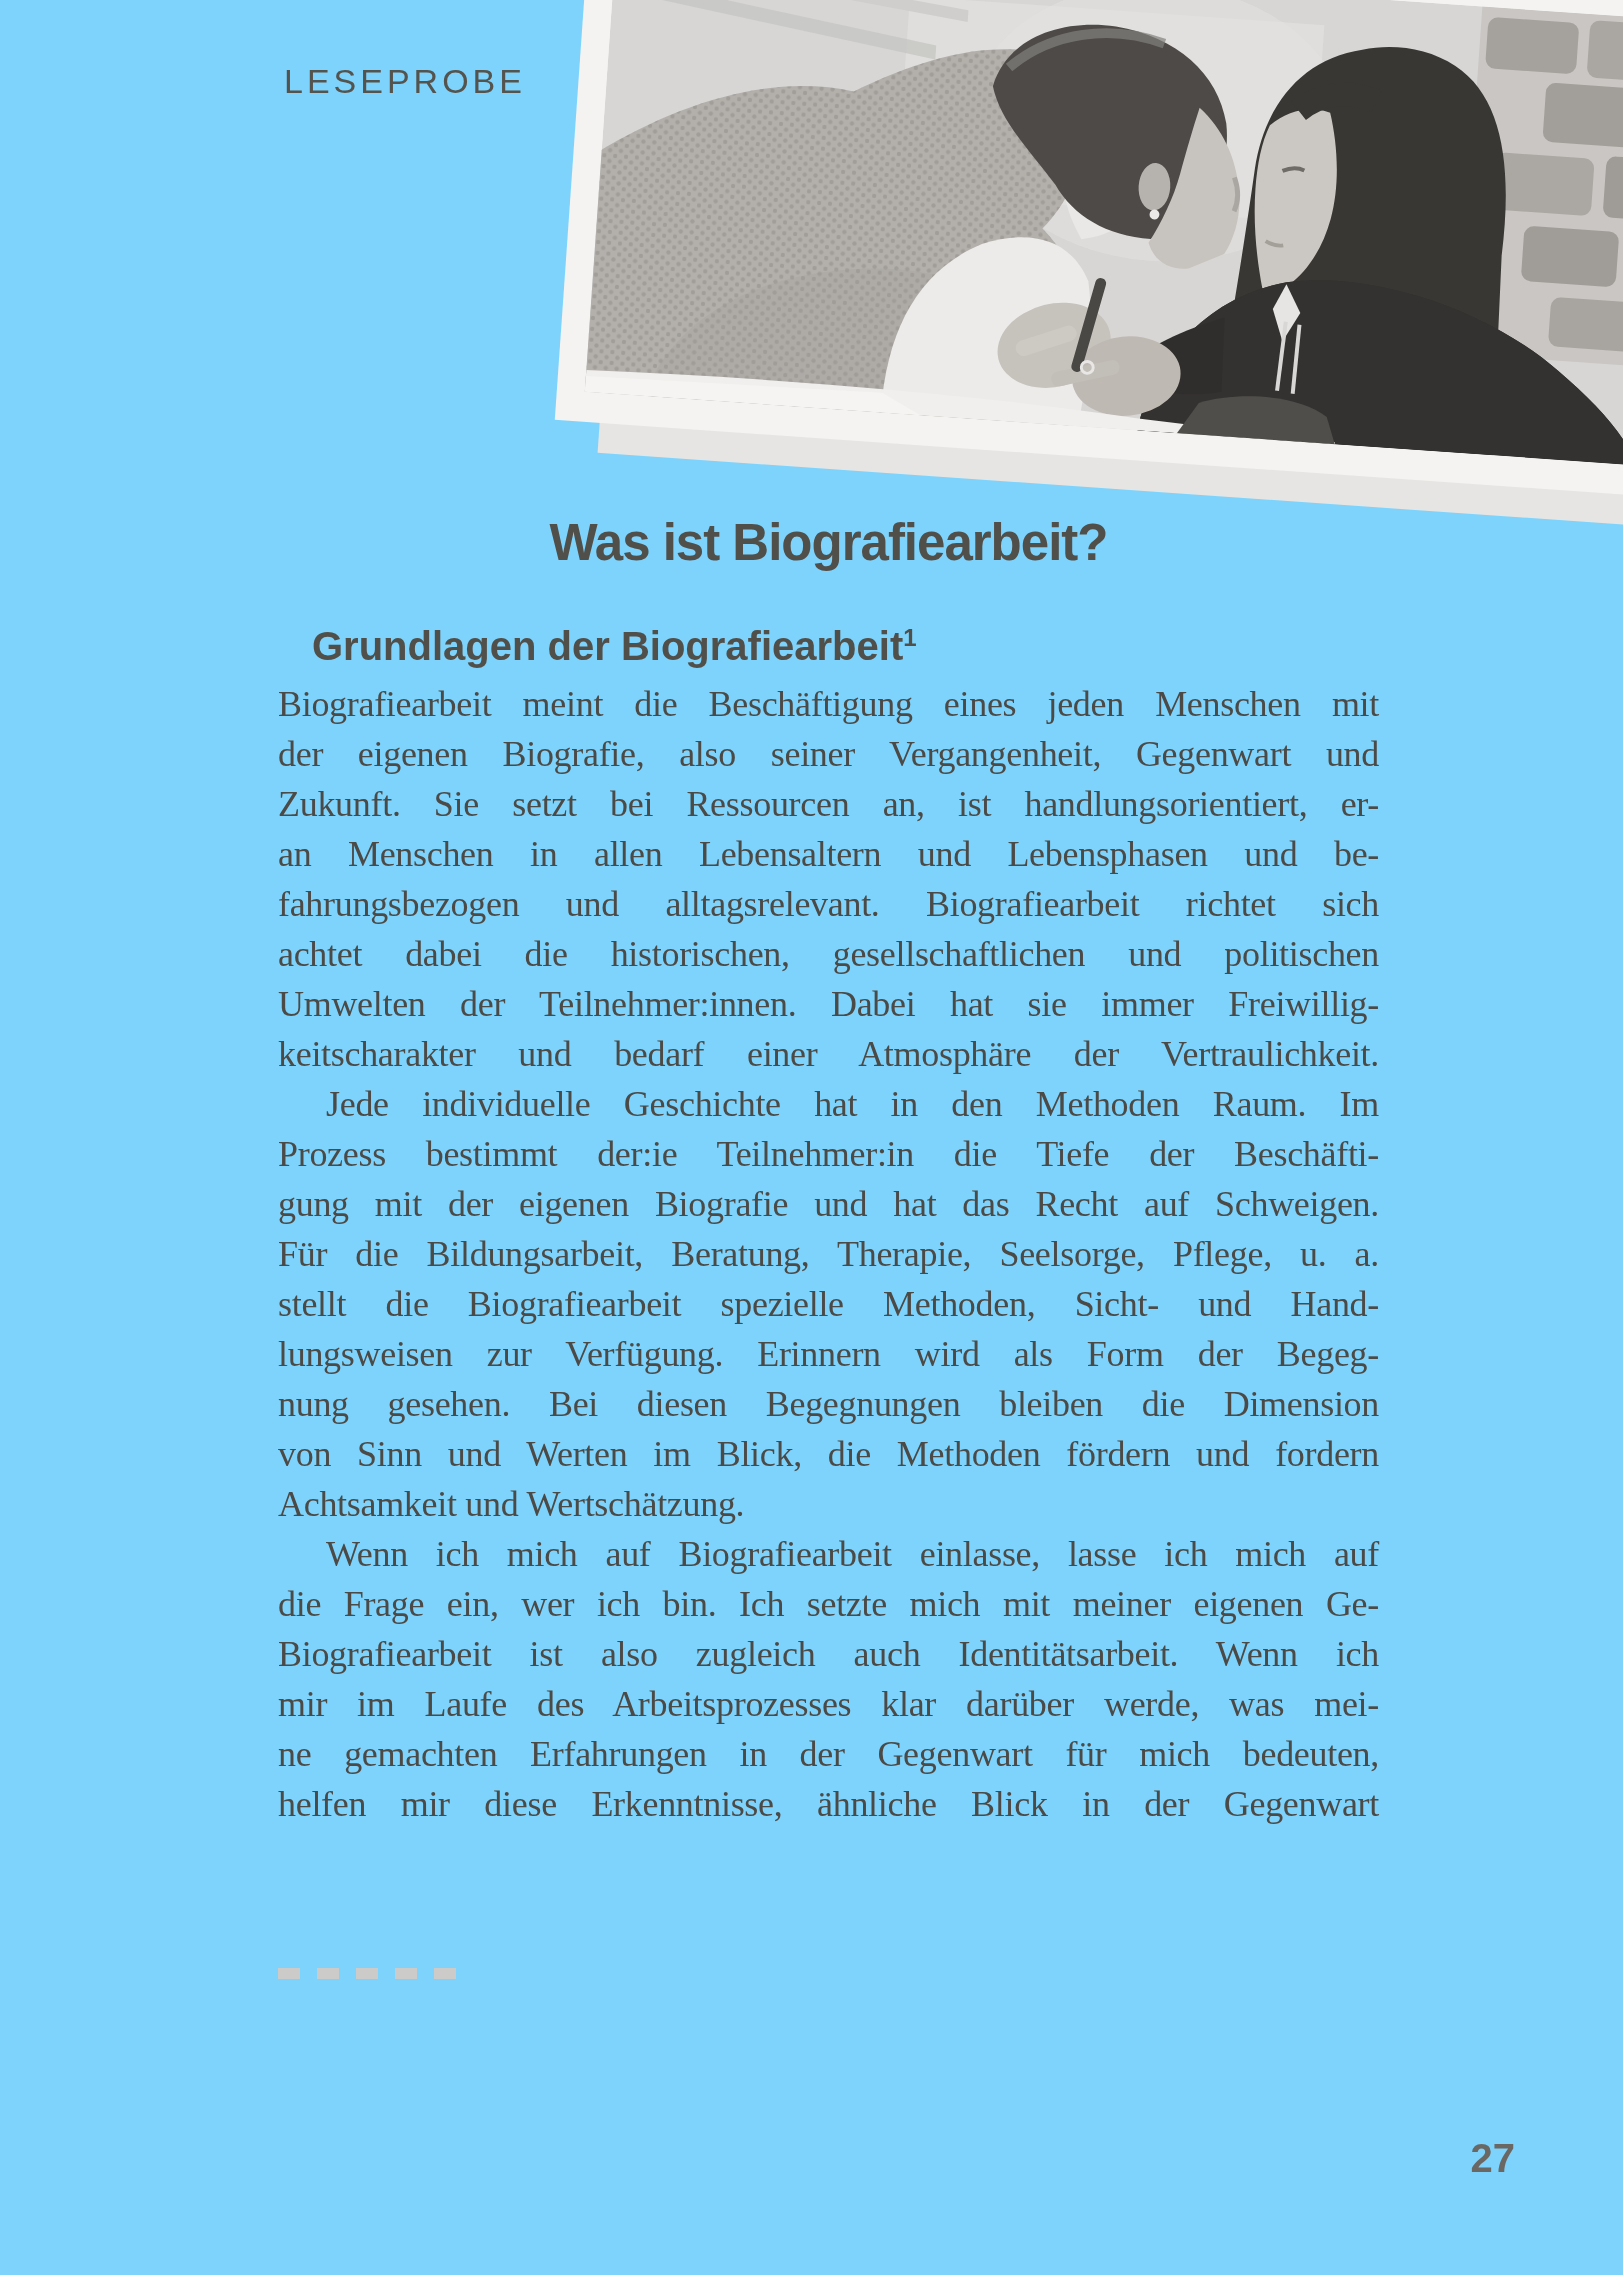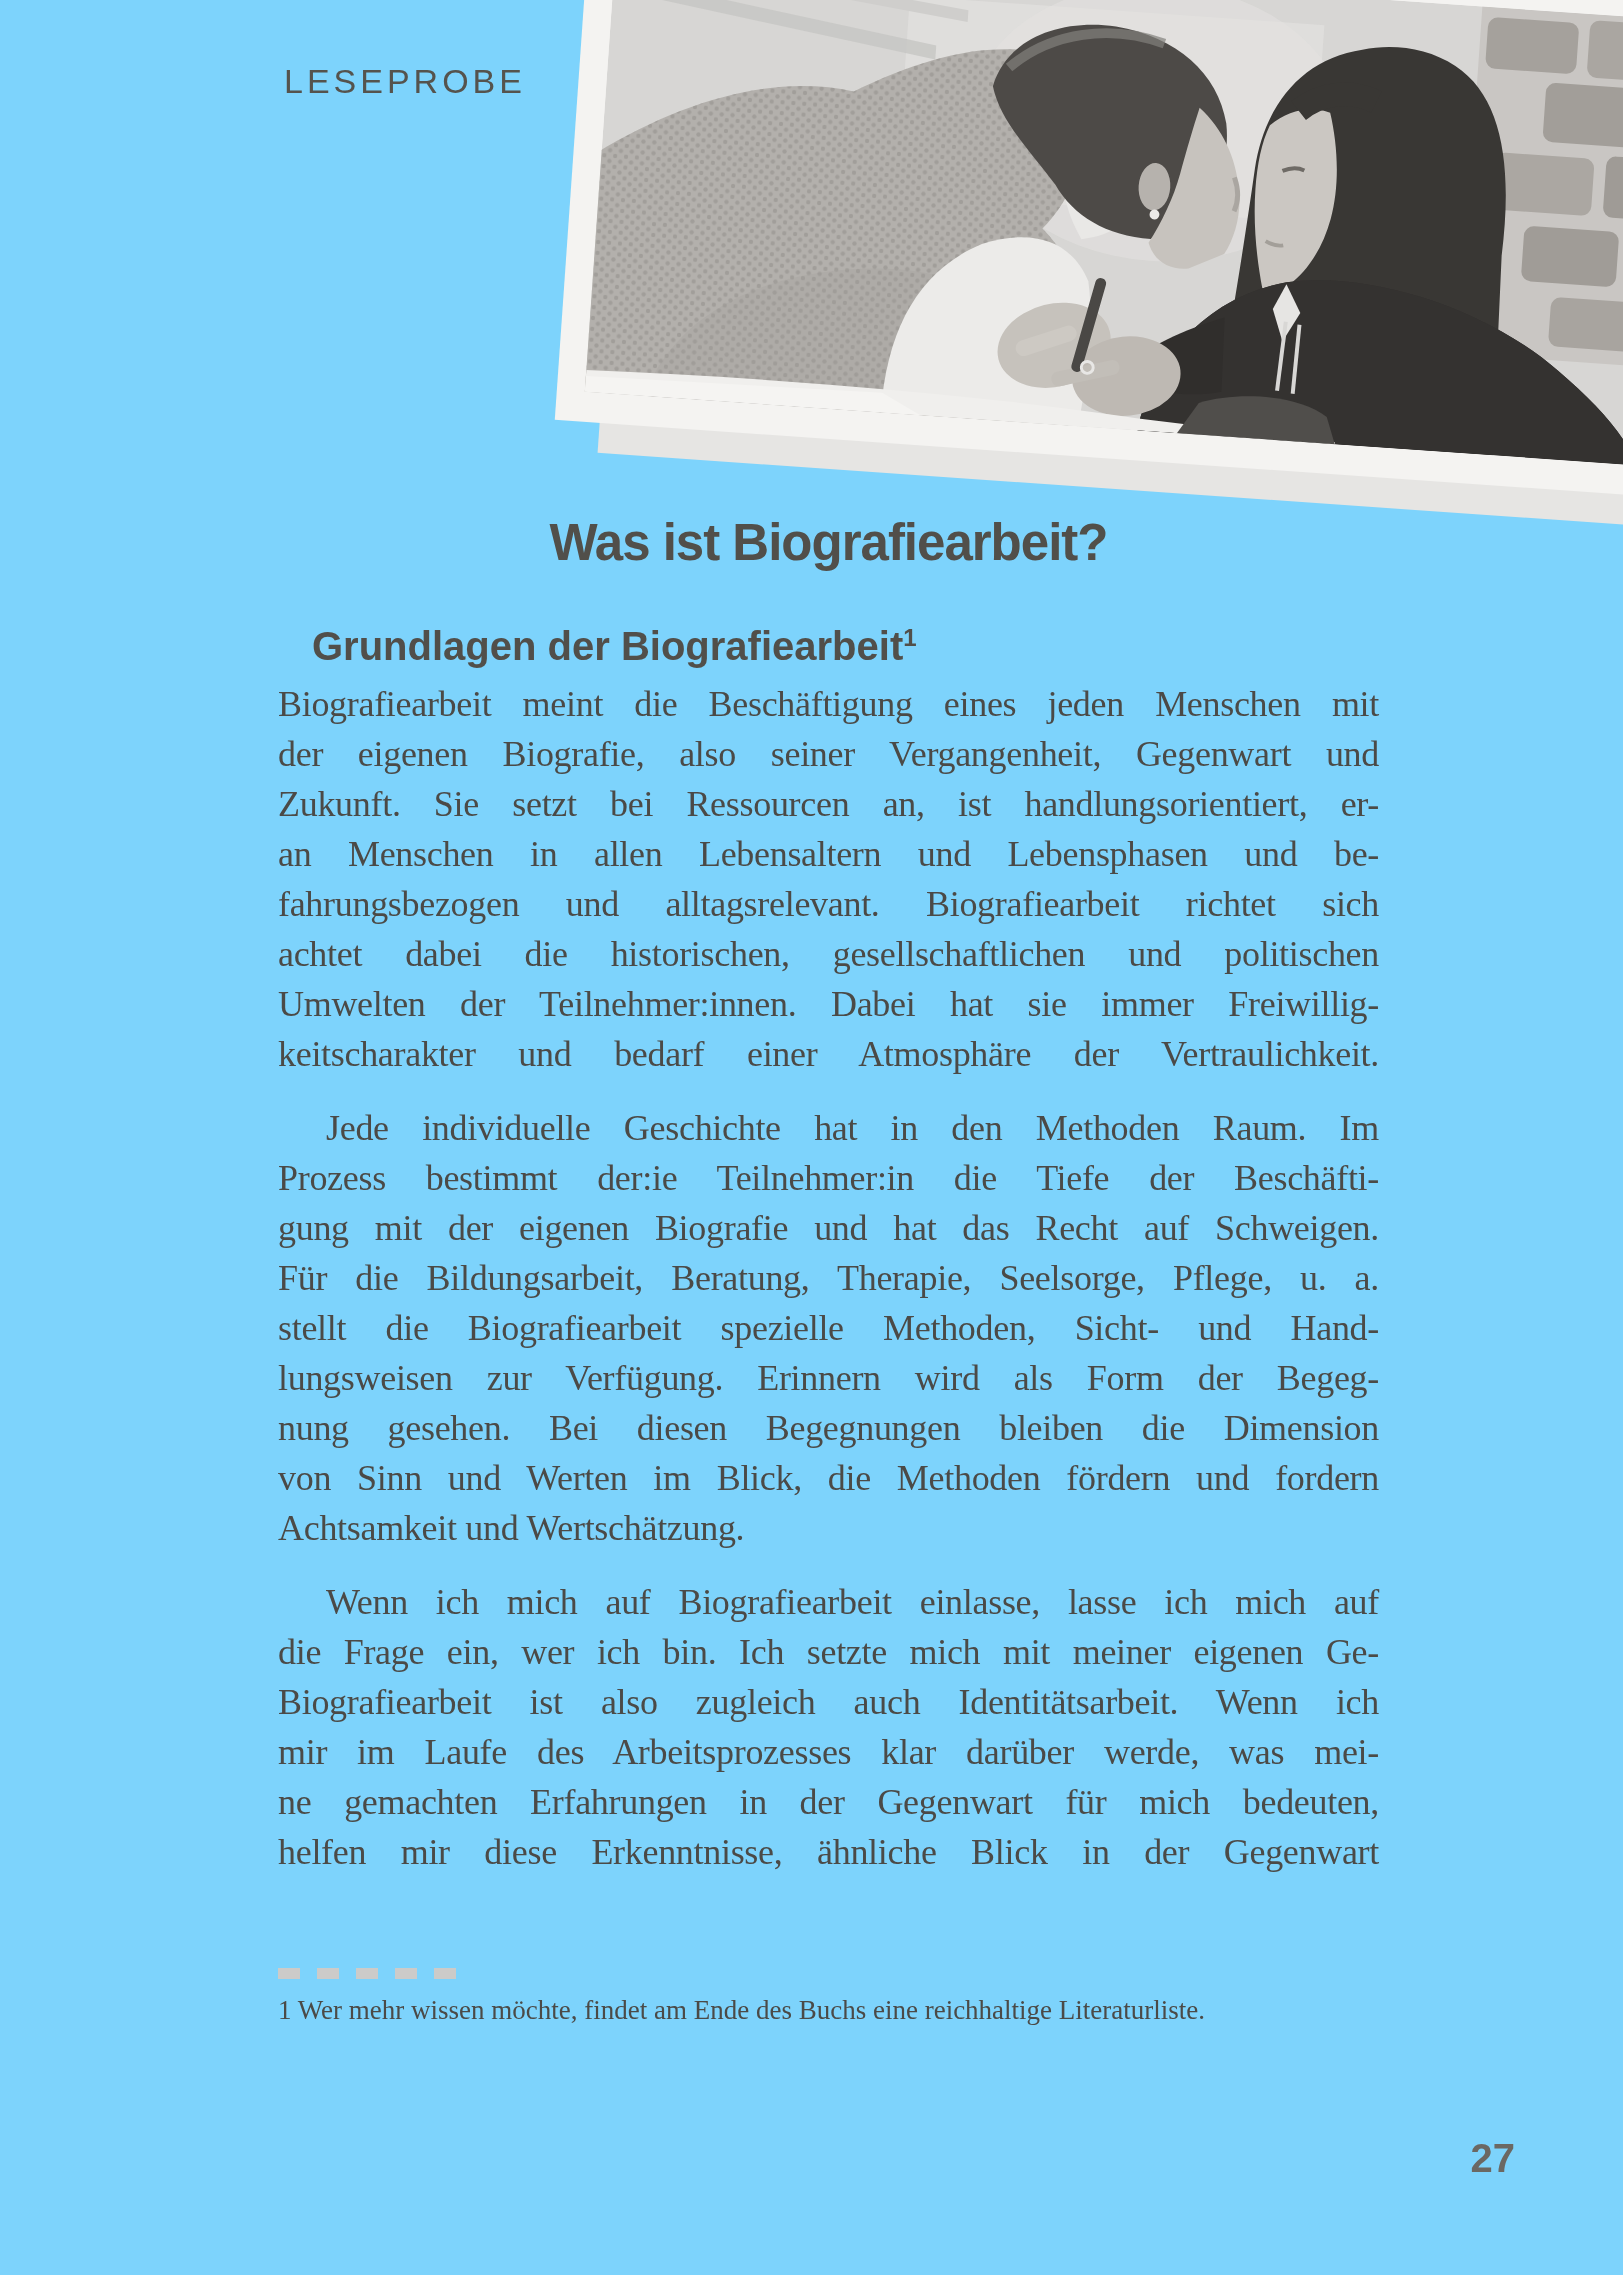--- a/index.html
+++ b/index.html
@@ -23,21 +23,21 @@
 
   .heading{position:absolute;left:278px;top:624px;width:1101px;
            font-family:"Liberation Sans", sans-serif;font-weight:700;font-size:40px;
            color:#514f4a;margin-left:34px;}
   .heading sup{font-size:24px;vertical-align:super;line-height:0;}
 
   .body-text{position:absolute;left:278px;top:679px;width:1101px;
              font-size:36px;line-height:50px;letter-spacing:-0.3px;color:#4b4a47;}
   .body-text .line{text-align:justify;text-align-last:justify;white-space:nowrap;height:50px;}
   .body-text .line.last{text-align-last:left;}
-  .body-text .line.indent{text-indent:48px;margin-top:24px;}
+  .body-text .line.indent{text-indent:48px;}
 
   .fn-sep{position:absolute;left:278px;top:1968px;display:flex;gap:17px;}
   .fn-sep .dash{width:22px;height:11px;background:#cccbc9;}
 
   .footnote{position:absolute;left:278px;top:1992px;width:1188px;
             font-size:27px;line-height:36px;color:#4b4a47;}
 
   .pagenum{position:absolute;right:109px;top:2136px;
            font-family:"Liberation Sans", sans-serif;font-weight:700;font-size:40px;
            color:#6b6863;margin-left:12px;}
@@ -166,18 +166,17 @@
     </div>
 
   <div class="fn-sep">
       <span class="dash"></span>
       <span class="dash"></span>
       <span class="dash"></span>
       <span class="dash"></span>
       <span class="dash"></span>
     </div>
 
-  <div class="footnote">1 Wer mehr wissen möchte, findet am Ende des Buchs eine reichhaltige Literaturliste.</div>
 
   <div class="pagenum">27</div>
 
 </div>
 
 
 </body></html>

